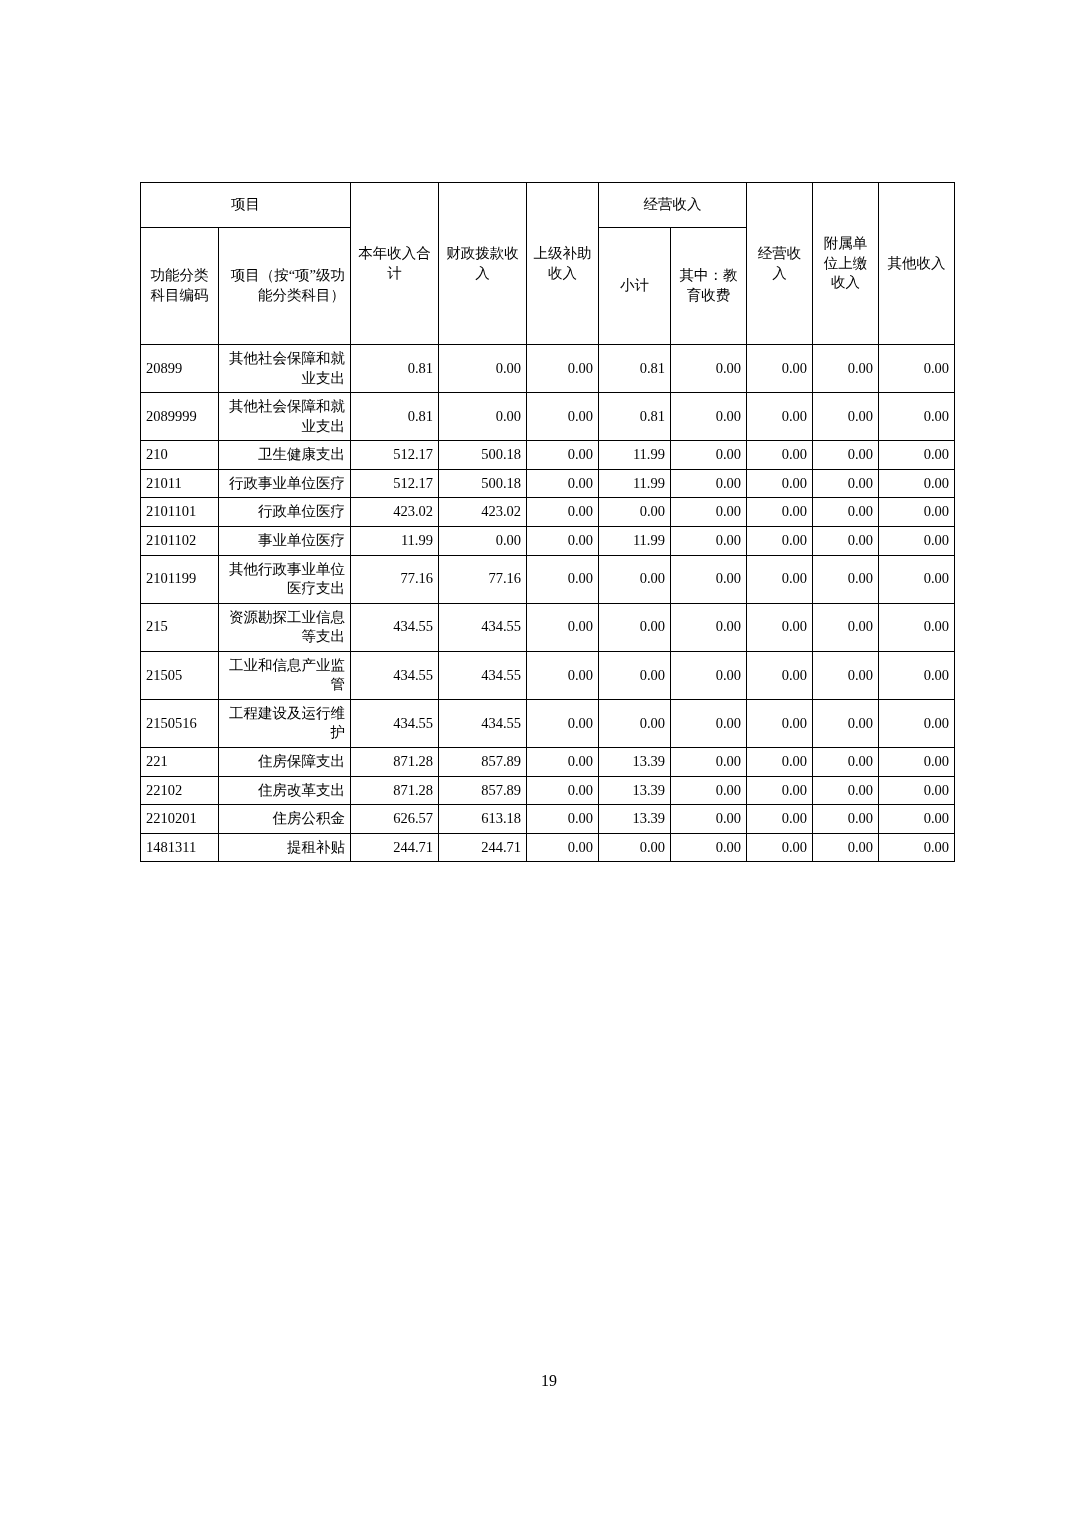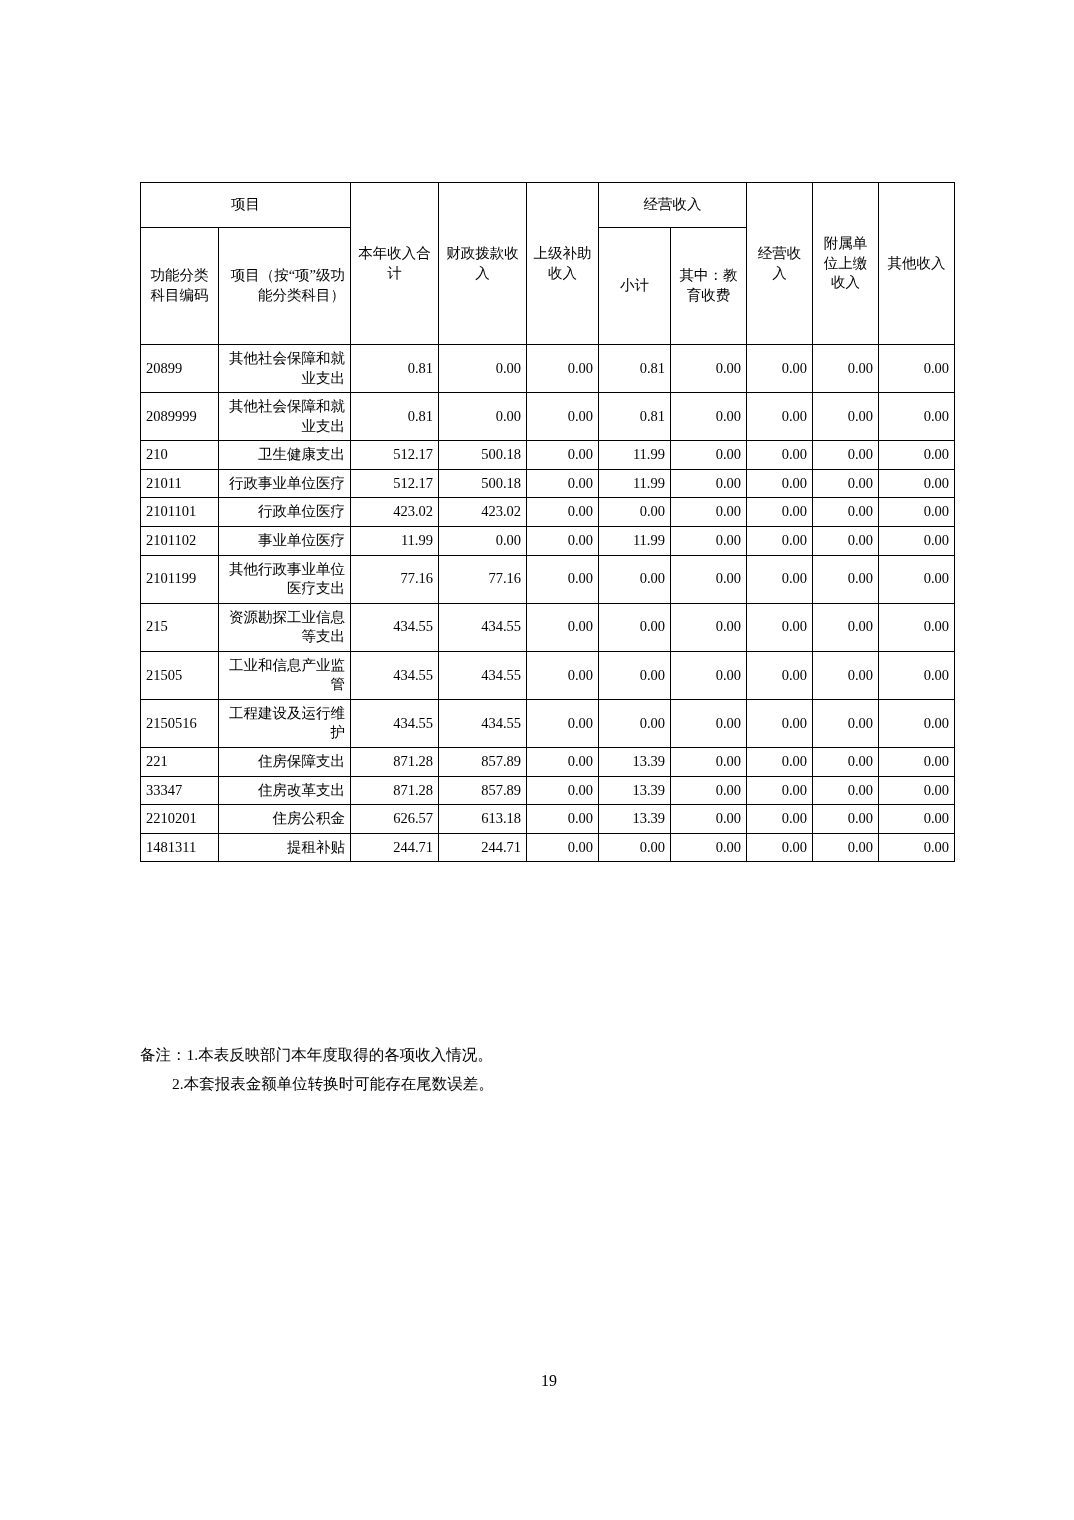--- a/index.html
+++ b/index.html
@@ -254,21 +254,21 @@
             <td class="cell-num">871.28</td>
             <td class="cell-num">857.89</td>
             <td class="cell-num">0.00</td>
             <td class="cell-num">13.39</td>
             <td class="cell-num">0.00</td>
             <td class="cell-num">0.00</td>
             <td class="cell-num">0.00</td>
             <td class="cell-num">0.00</td>
           </tr>
           <tr>
-            <td class="cell-code">33347</td>
+            <td class="cell-code">22102</td>
             <td class="cell-name">住房改革支出</td>
             <td class="cell-num">871.28</td>
             <td class="cell-num">857.89</td>
             <td class="cell-num">0.00</td>
             <td class="cell-num">13.39</td>
             <td class="cell-num">0.00</td>
             <td class="cell-num">0.00</td>
             <td class="cell-num">0.00</td>
             <td class="cell-num">0.00</td>
           </tr>
@@ -293,20 +293,16 @@
             <td class="cell-num">0.00</td>
             <td class="cell-num">0.00</td>
             <td class="cell-num">0.00</td>
             <td class="cell-num">0.00</td>
             <td class="cell-num">0.00</td>
           </tr>
         </tbody>
     </table>
   </div>
 
-  <div class="notes">
-    <div class="line1">备注：1.本表反映部门本年度取得的各项收入情况。</div>
-    <div class="line2">2.本套报表金额单位转换时可能存在尾数误差。</div>
-  </div>
 
   <div class="page-number">19</div>
 
 </div>
 
 </body></html>

